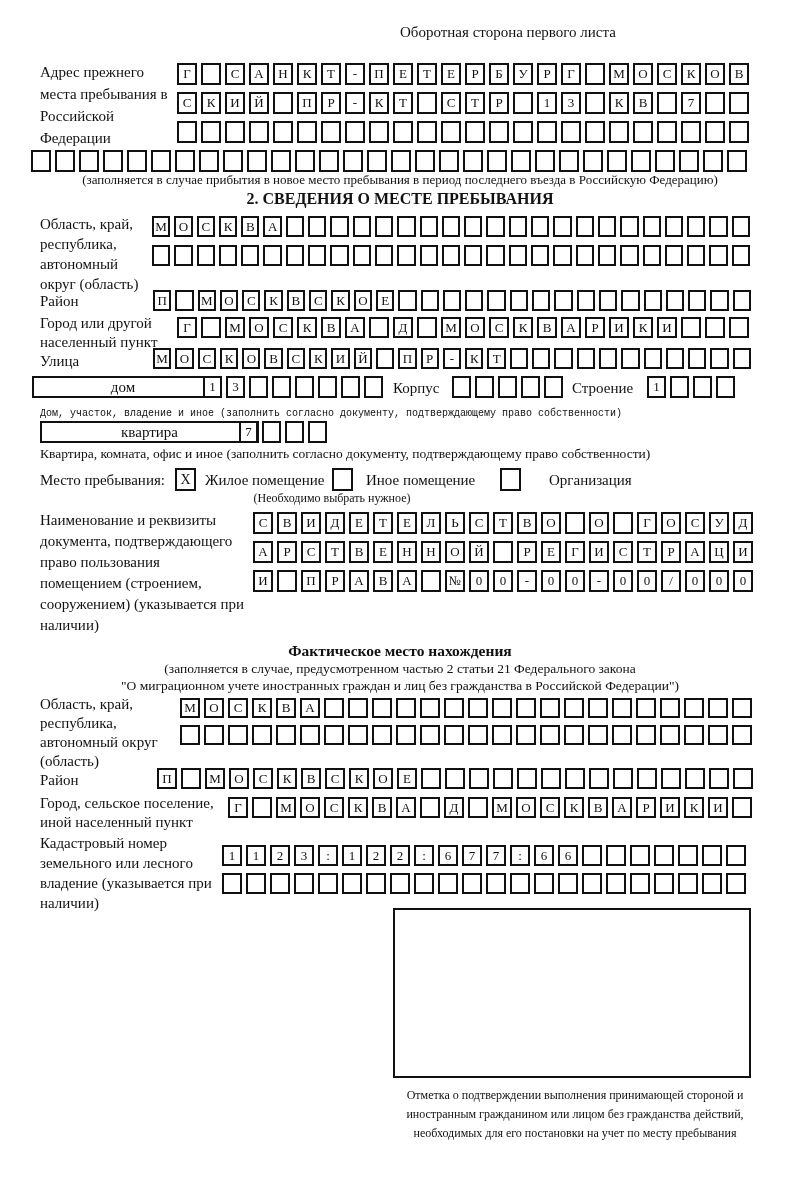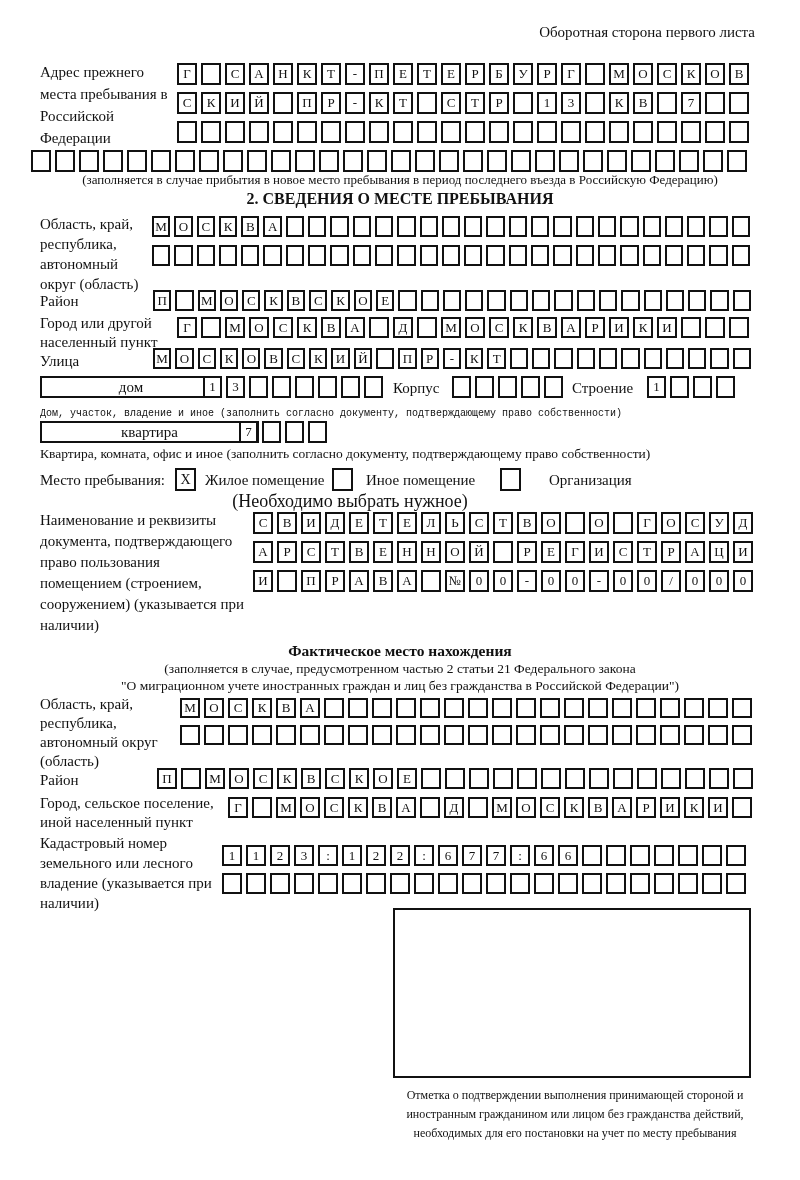--- a/index.html
+++ b/index.html
@@ -28,21 +28,21 @@
     position:absolute;width:21px;height:23px;border:2px solid #111;
     box-sizing:border-box;font-size:14px;line-height:19px;text-align:center;background:#fff;
   }
   .stampbox{position:absolute;border:2px solid #111;box-sizing:border-box;background:#fff;}
 </style>
 </head>
 <body>
 
 <div class="page">
 
-  <div class="abs lbl" style="left:400px;top:22px;width:355px;text-align:right;">Оборотная сторона первого листа</div>
+  <div class="abs lbl" style="left:400px;top:22px;width:355px;text-align:left;">Оборотная сторона первого листа</div>
 
   <div class="abs lbl" style="left:40px;top:61px;width:140px;line-height:22px;">Адрес прежнего места пребывания в Российской Федерации</div>
   <div class="cellrow" style="left:177px;top:63px;">
       <div class="cell">Г</div>
       <div class="cell"></div>
       <div class="cell">С</div>
       <div class="cell">А</div>
       <div class="cell">Н</div>
       <div class="cell">К</div>
       <div class="cell">Т</div>
@@ -295,21 +295,21 @@
       <div class="cell"></div>
       <div class="cell"></div>
       <div class="cell"></div>
       <div class="cell"></div>
       <div class="cell"></div>
       <div class="cell"></div>
       <div class="cell"></div>
       <div class="cell"></div>
     </div>
 
-  <div class="boxfield" style="left:40px;top:376px;width:182px;height:22px;line-height:18px;">дом</div>
+  <div class="boxfield" style="left:32px;top:376px;width:182px;height:22px;line-height:18px;">дом</div>
   <div class="cellrow" style="left:203px;top:376px;--cw:19px;">
       <div class="cell">1</div>
       <div class="cell">3</div>
       <div class="cell"></div>
       <div class="cell"></div>
       <div class="cell"></div>
       <div class="cell"></div>
       <div class="cell"></div>
       <div class="cell"></div>
     </div>
@@ -339,21 +339,21 @@
     </div>
   <div class="abs" style="left:40px;top:446px;font-size:13.5px;">Квартира, комната, офис и иное (заполнить согласно документу, подтверждающему право собственности)</div>
 
   <div class="abs lbl" style="left:40px;top:470px;">Место пребывания:</div>
   <div class="chk" style="left:175px;top:468px;">X</div>
   <div class="abs lbl" style="left:205px;top:470px;">Жилое помещение</div>
   <div class="chk" style="left:332px;top:468px;"></div>
   <div class="abs lbl" style="left:366px;top:470px;">Иное помещение</div>
   <div class="chk" style="left:500px;top:468px;"></div>
   <div class="abs lbl" style="left:549px;top:470px;">Организация</div>
-  <div class="abs note center" style="left:190px;top:491px;width:320px;font-size:18px;">(Необходимо выбрать нужное)</div>
+  <div class="abs note center" style="left:172px;top:491px;width:320px;font-size:12px;">(Необходимо выбрать нужное)</div>
 
   <div class="abs lbl" style="left:40px;top:510px;width:205px;line-height:21px;">Наименование и реквизиты документа, подтверждающего право пользования помещением (строением, сооружением) (указывается при наличии)</div>
   <div class="cellrow" style="left:253px;top:512px;">
       <div class="cell">С</div>
       <div class="cell">В</div>
       <div class="cell">И</div>
       <div class="cell">Д</div>
       <div class="cell">Е</div>
       <div class="cell">Т</div>
       <div class="cell">Е</div>

